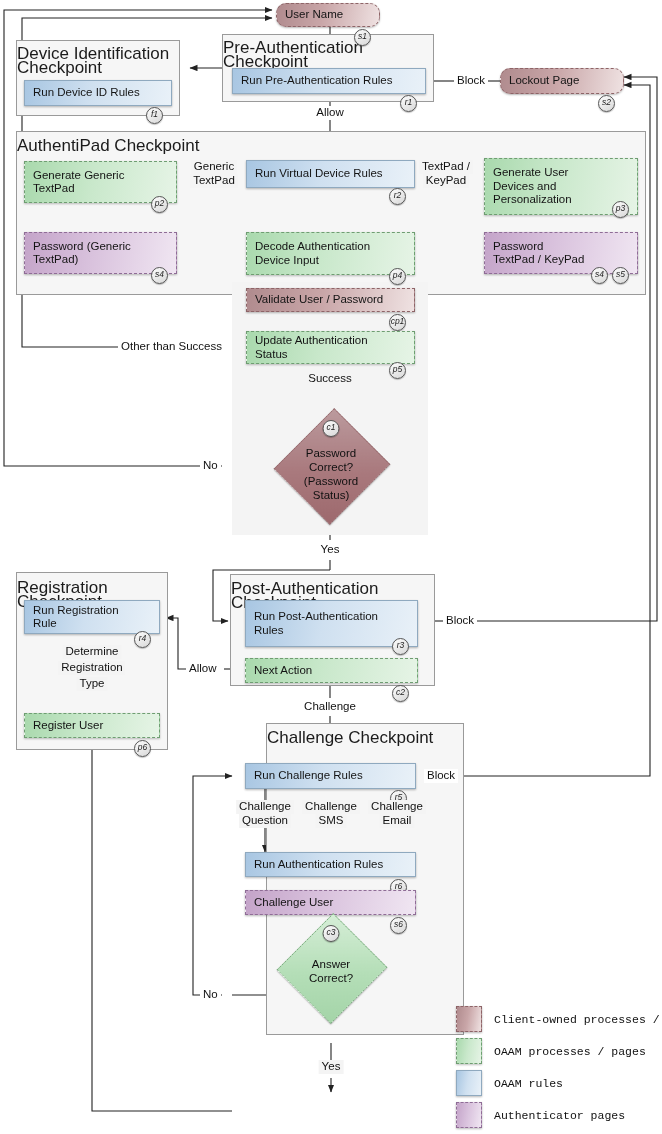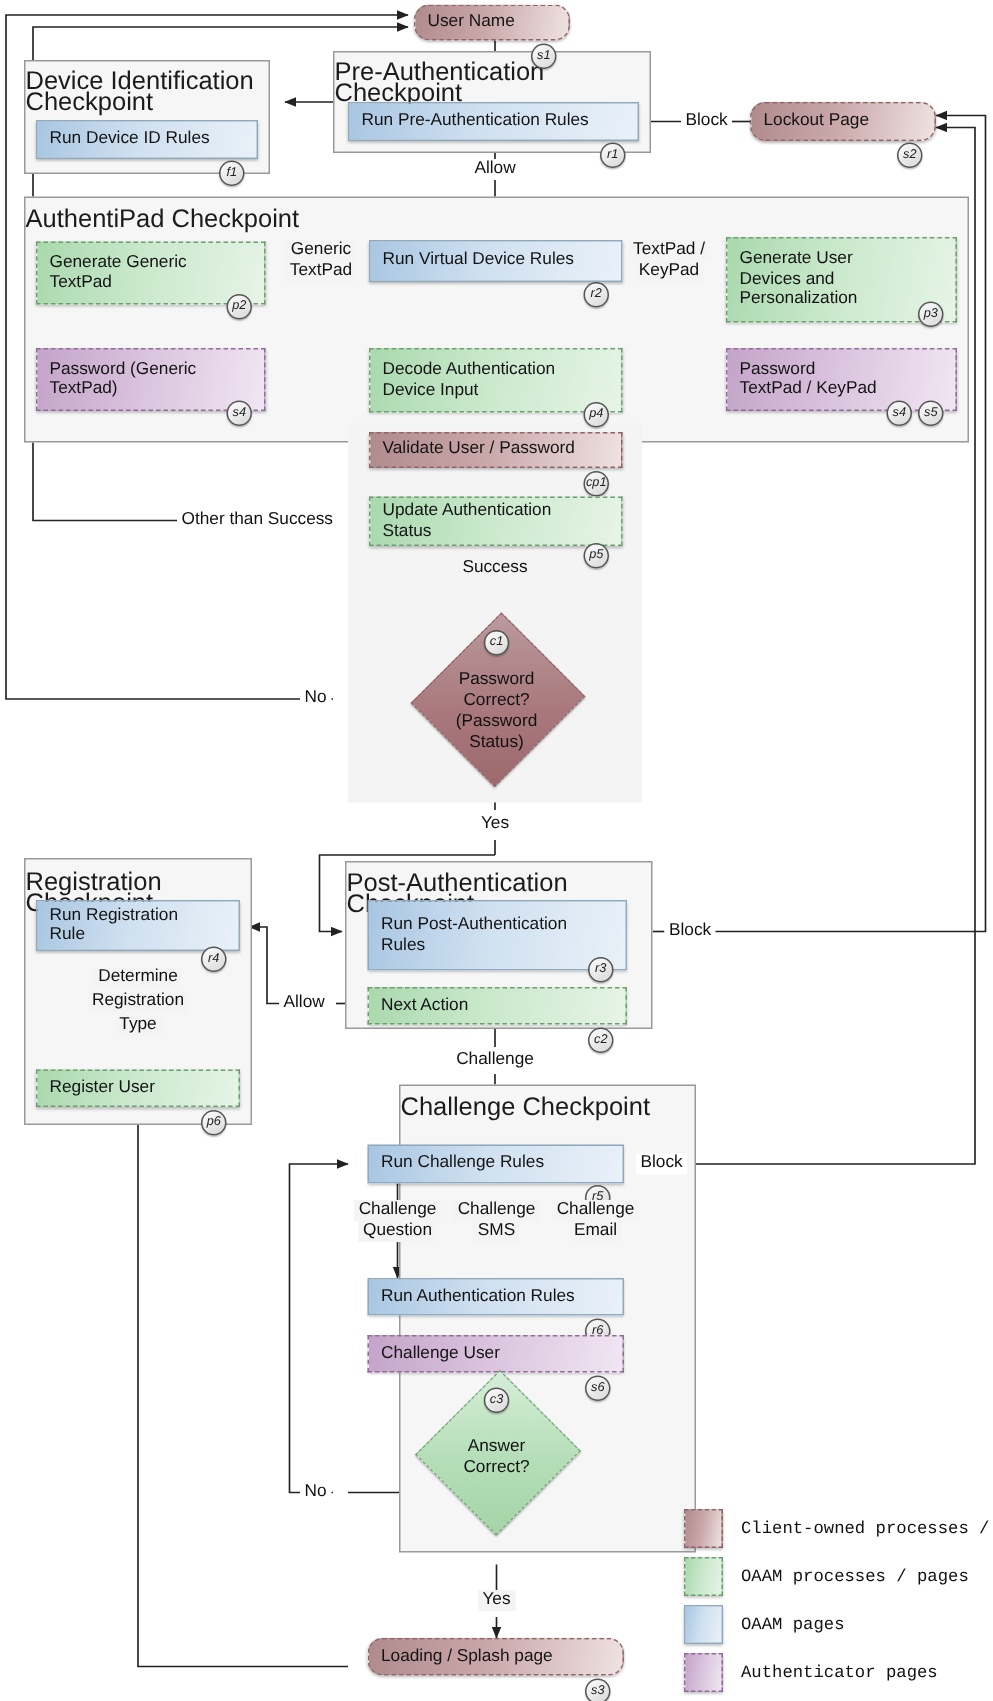--- a/index.html
+++ b/index.html
@@ -325,26 +325,20 @@
     </span>
   </div>
 
   <div class="diamond dia-oaam" style="left:278px;top:912px;width:106px;height:111px;">
     <div class="shape"></div>
     <span class="badge dbadge" style="top:13px;">c3</span>
     <div class="dlabel" style="top:45px;">Answer</div>
     <div class="dlabel" style="top:59px;">Correct?</div>
   </div>
 
-  <div class="node c-client pill" style="left:245px;top:1092px;width:171px;height:25px;">
-    <span class="txt">Loading / Splash page</span>
-    <span class="tags">
-      <span class="badge">s3</span>
-    </span>
-  </div>
 
   <div class="elabel" style="left:454px;top:74px;">Block</div>
   <div class="elabel c" style="left:330px;top:106px;">Allow</div>
 
   <div class="elabel c onpanel" style="left:214px;top:160px;">Generic</div>
   <div class="elabel c onpanel" style="left:214px;top:174px;">TextPad</div>
 
   <div class="elabel c onpanel" style="left:446px;top:160px;">TextPad /</div>
   <div class="elabel c onpanel" style="left:446px;top:174px;">KeyPad</div>
 
@@ -377,21 +371,21 @@
     <div class="legend-row" style="top:0px;left:0px;">
       <span class="legend-sw c-client" style="border-radius:0;"></span>
       <span class="legend-lb">Client-owned processes / pages</span>
     </div>
     <div class="legend-row" style="top:32px;left:0px;">
       <span class="legend-sw c-oaam" style="border-radius:0;"></span>
       <span class="legend-lb">OAAM processes / pages</span>
     </div>
     <div class="legend-row" style="top:64px;left:0px;">
       <span class="legend-sw c-rule" style="border-radius:0;"></span>
-      <span class="legend-lb">OAAM pages</span>
+      <span class="legend-lb">OAAM rules</span>
     </div>
     <div class="legend-row" style="top:96px;left:0px;">
       <span class="legend-sw c-auth" style="border-radius:0;"></span>
       <span class="legend-lb">Authenticator pages</span>
     </div>
   </div>
 
 </div>
 
 </body></html>

